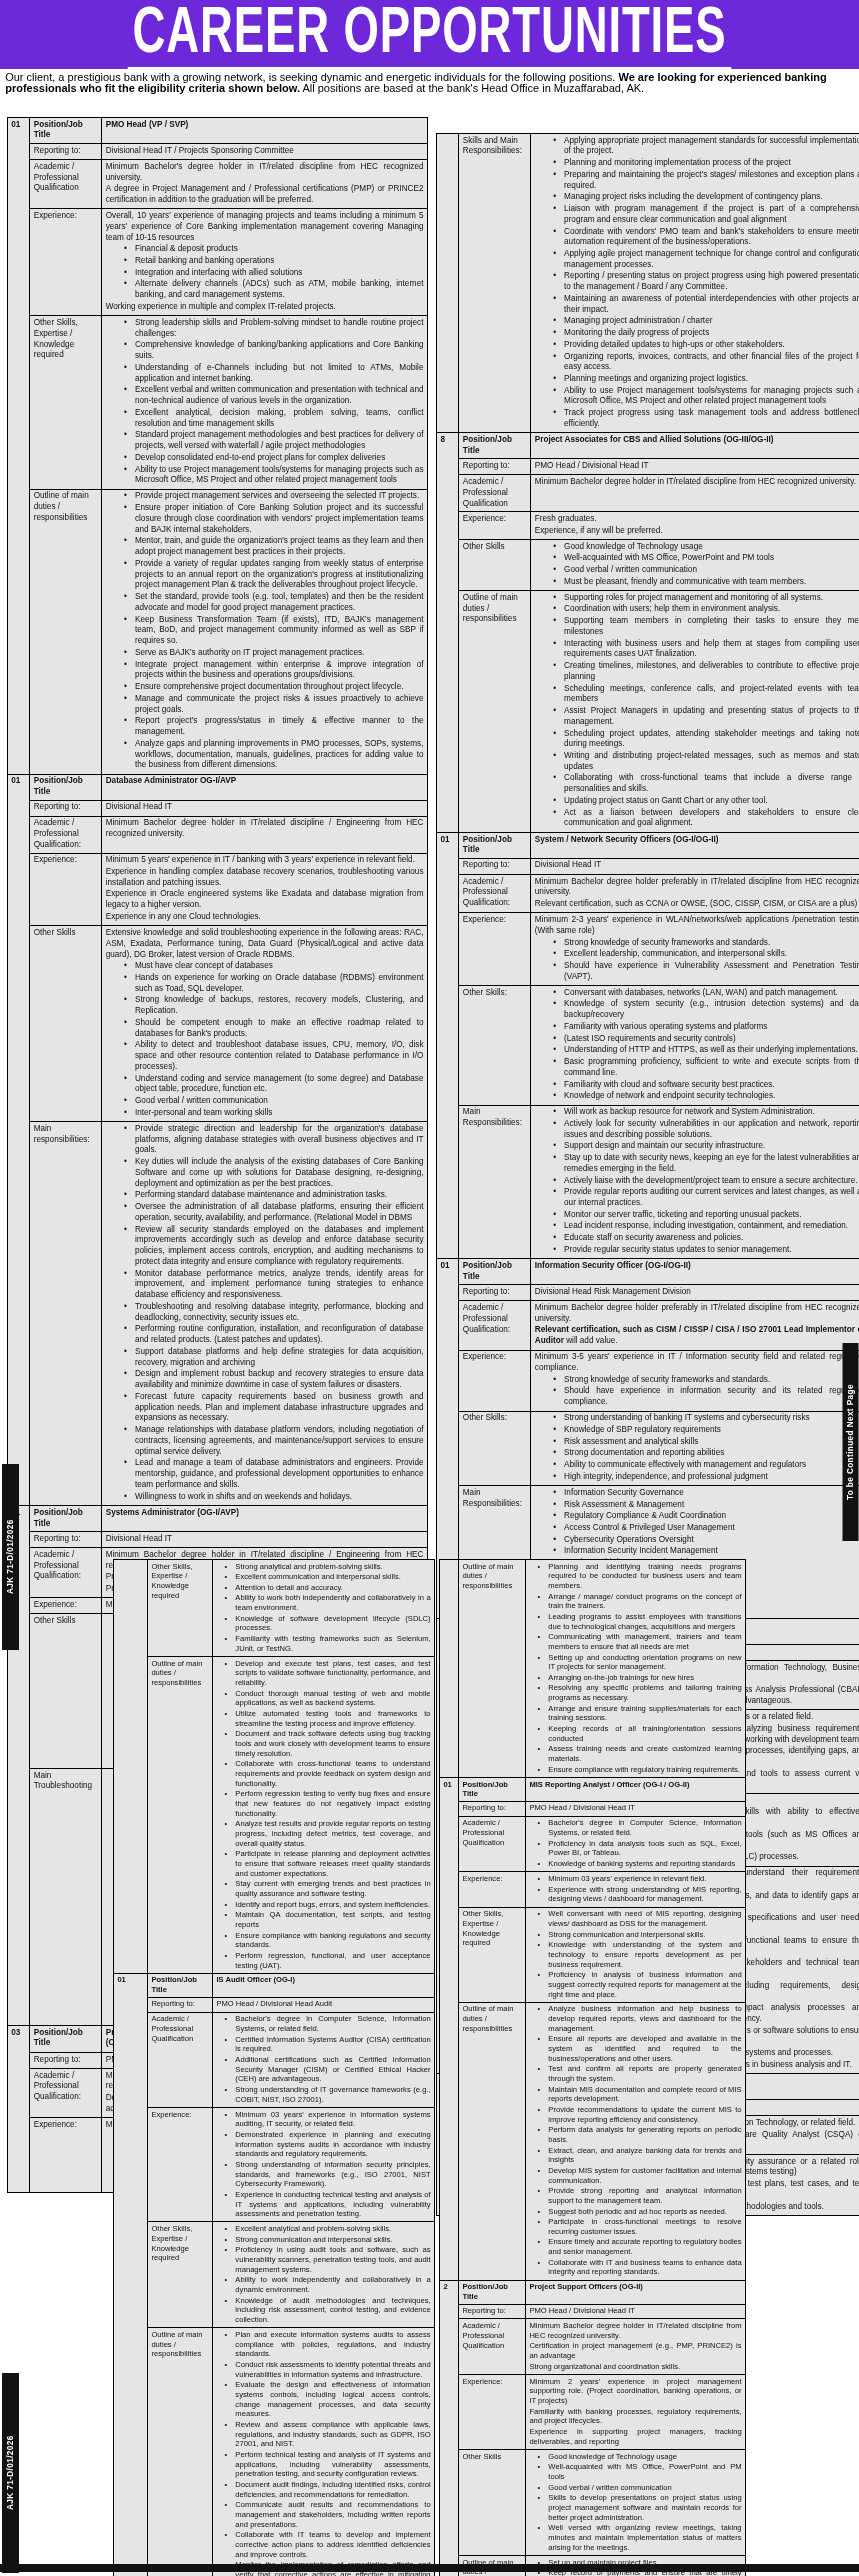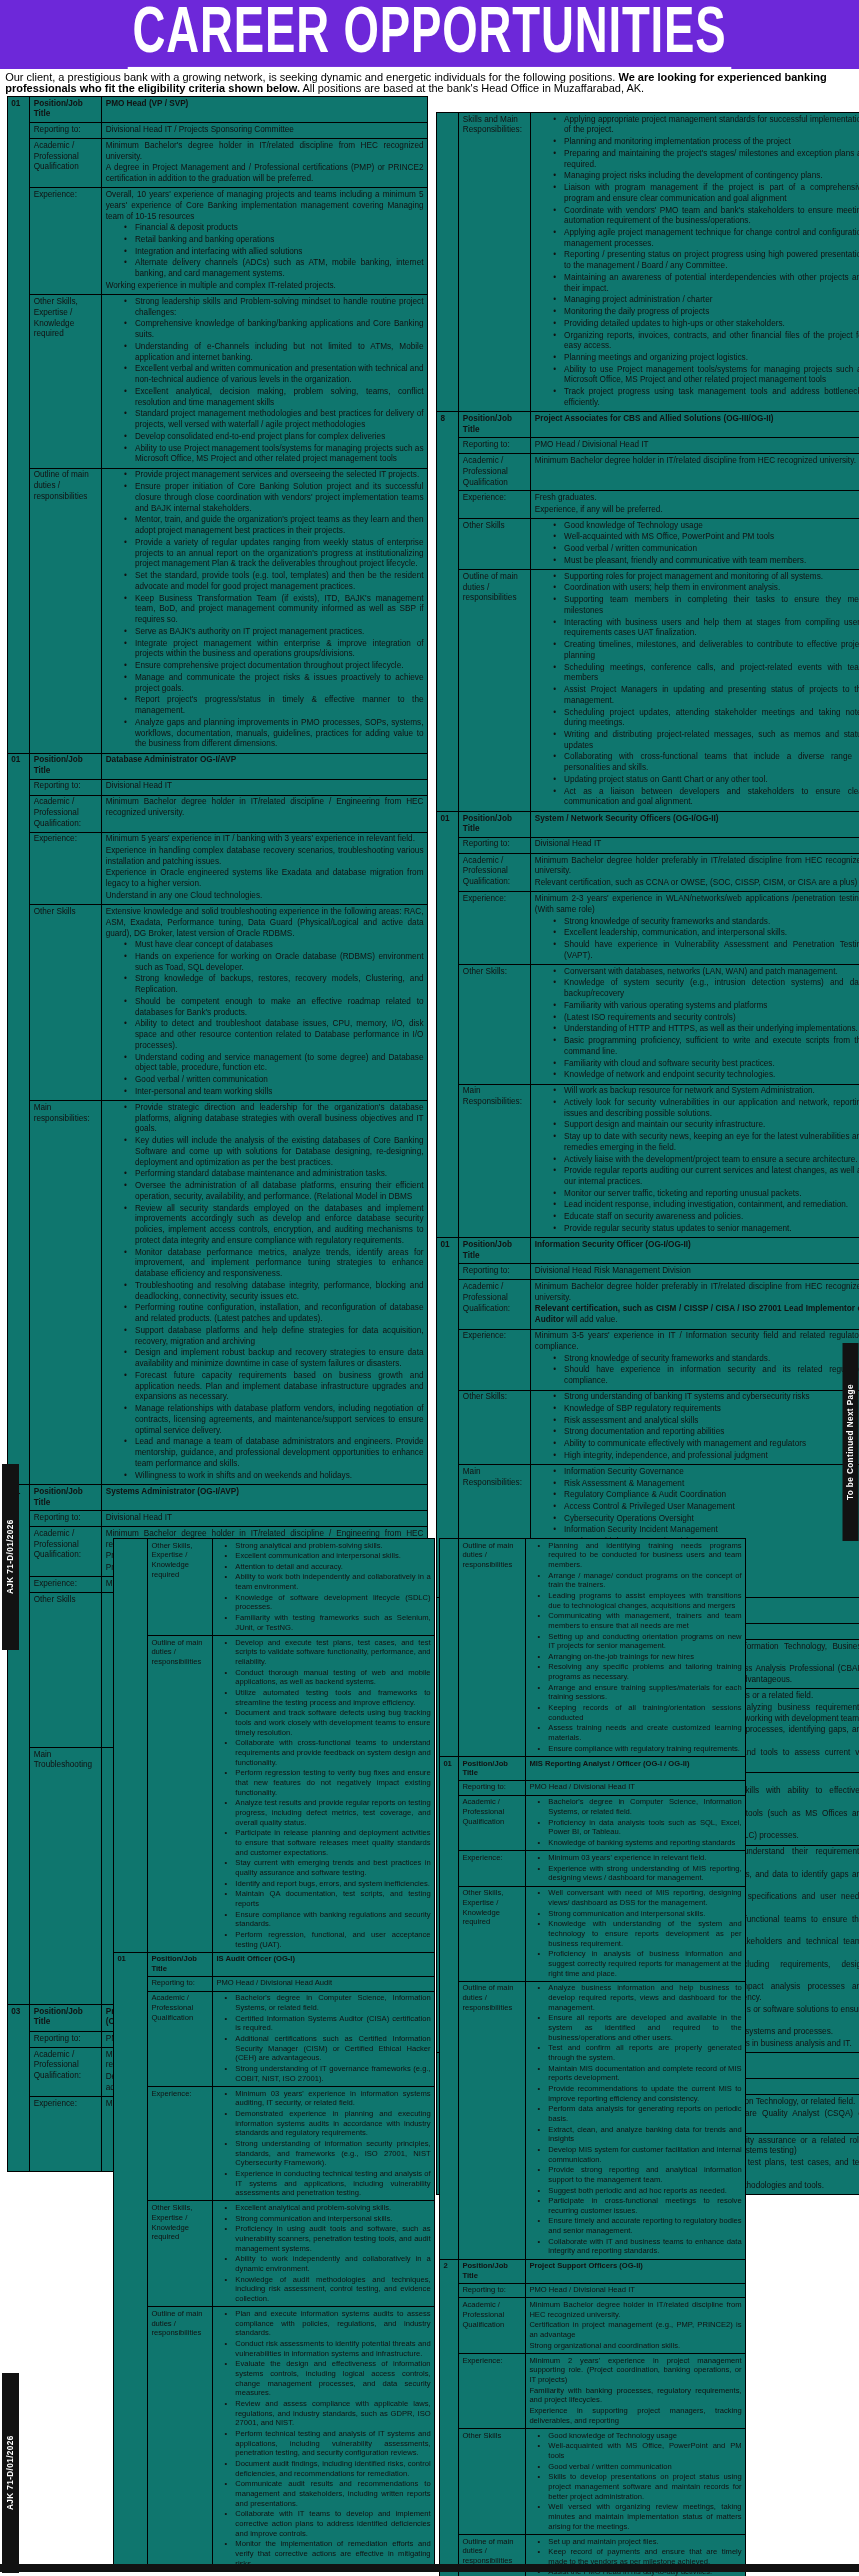--- a/index.html
+++ b/index.html
@@ -17,21 +17,21 @@
     transform:scale(.93,1.32);display:inline-block;border-bottom:2.6px solid #fff;padding:0 5.2px 3.4px;
     line-height:1;
   }
   .intro{
     position:absolute;left:5.2px;top:72px;width:849px;font-size:11px;line-height:11.2px;color:#000;
     text-align:left;
   }
   .intro b{font-weight:bold;}
   
   .postable{
-    position:absolute;border:1.7px solid #000;background:#0f766e;box-sizing:border-box;
+    position:absolute;border:1.7px solid #000;background:#e5e5e5;box-sizing:border-box;margin-top:21px;
   }
   .tbl-top{font-size:8.2px;line-height:10.8px;}
   .tbl-bot{font-size:7.6px;line-height:9.7px;}
   .trow{display:flex;align-items:stretch;}
   .trow .c{box-sizing:border-box;padding:1.7px 3.4px;}
   .trow .num{width:var(--numw,22.4px);flex:0 0 auto;border-right:0.9px solid #000;font-weight:bold;}
   .trow .lbl{width:var(--lblw,72px);flex:0 0 auto;border-right:0.9px solid #000;}
   .trow .val{flex:1 1 auto;min-width:0;text-align:justify;}
   .trow:not(:first-child) .lbl,.trow:not(:first-child) .val{border-top:0.9px solid #000;}
   .titlerow:not(:first-child) .num,.titlerow:not(:first-child) .lbl,.titlerow:not(:first-child) .val{border-top:1.7px solid #000;}
@@ -223,21 +223,21 @@
         <div class="para"><span>Minimum Bachelor degree holder in IT/related discipline / Engineering from HEC recognized university.</span></div>
       </div>
     </div>
     <div class="trow">
       <div class="c num"></div>
       <div class="c lbl">Experience:</div>
       <div class="c val">
         <div class="para"><span>Minimum 5 years' experience in IT / banking with 3 years' experience in relevant field.</span></div>
         <div class="para"><span>Experience in handling complex database recovery scenarios, troubleshooting various installation and patching issues.</span></div>
         <div class="para"><span>Experience in Oracle engineered systems like Exadata and database migration from legacy to a higher version.</span></div>
-        <div class="para"><span>Understand in any one Cloud technologies.</span></div>
+        <div class="para"><span>Experience in any one Cloud technologies.</span></div>
       </div>
     </div>
     <div class="trow">
       <div class="c num"></div>
       <div class="c lbl">Other Skills</div>
       <div class="c val">
         <div class="para"><span>Extensive knowledge and solid troubleshooting experience in the following areas: RAC, ASM, Exadata, Performance tuning, Data Guard (Physical/Logical and active data guard), DG Broker, latest version of Oracle RDBMS.</span></div>
         <div class="bullet">
           <div class="dot">•</div>
           <div class="btext"><span>Must have clear concept of databases</span></div>

